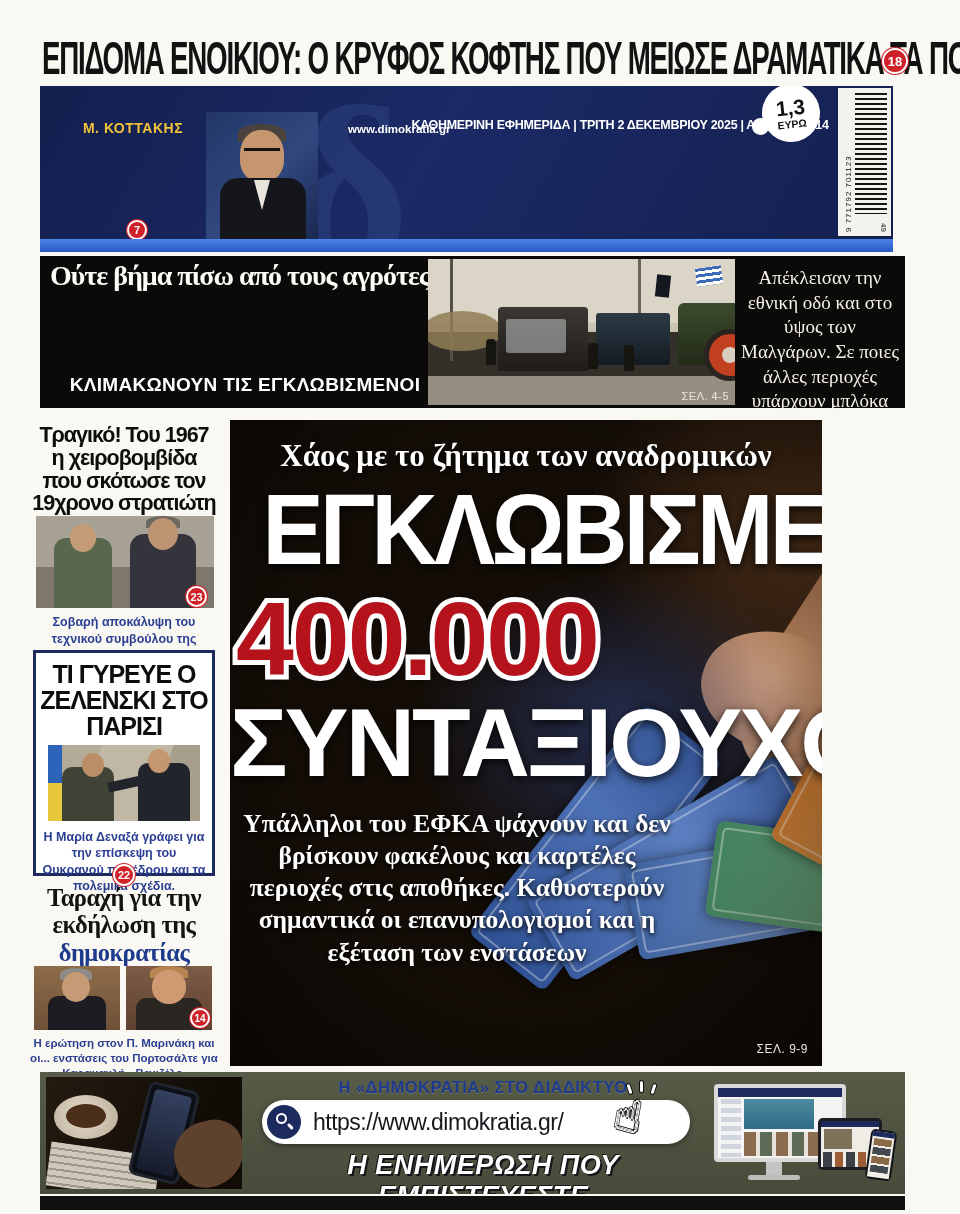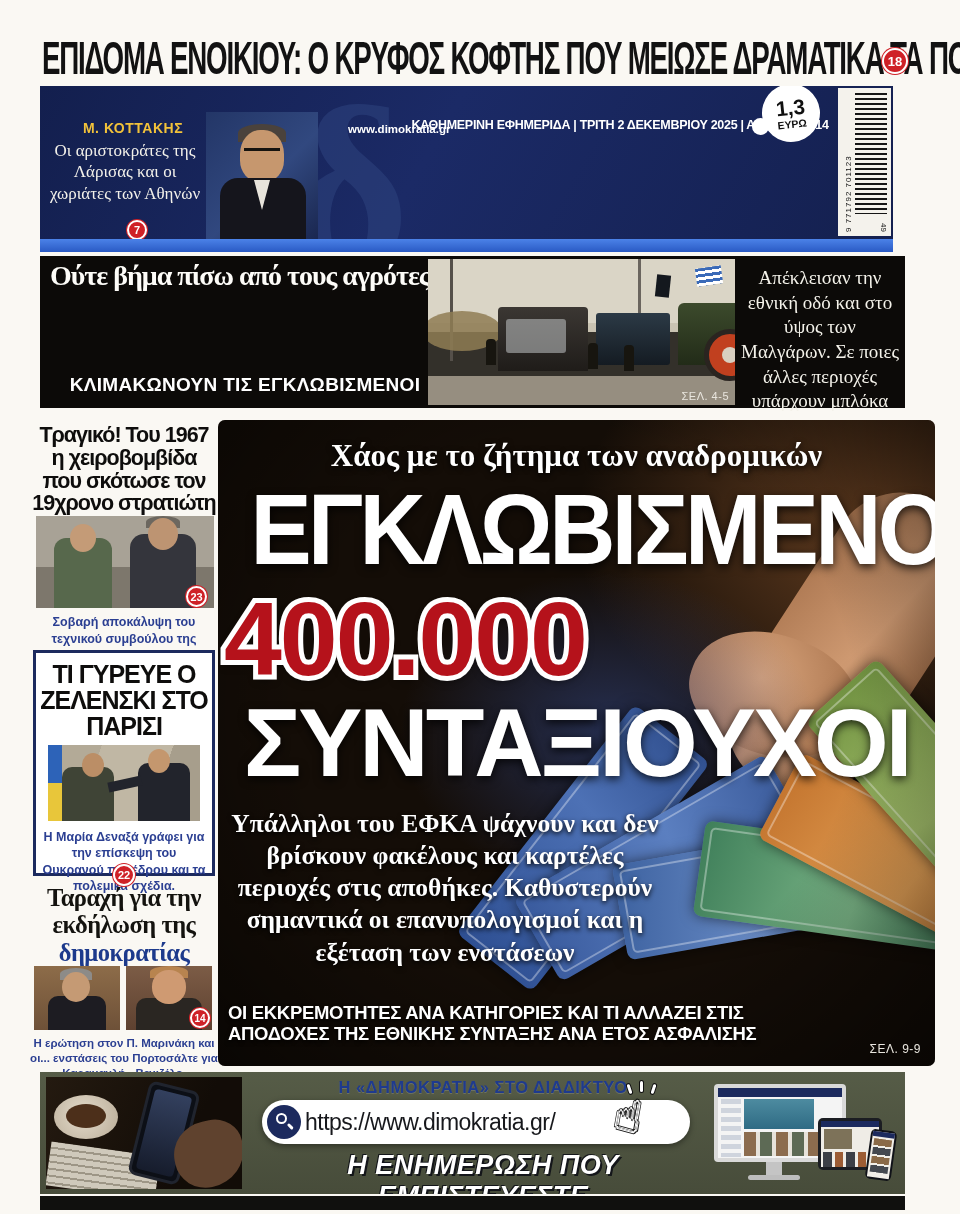--- a/index.html
+++ b/index.html
@@ -95,21 +95,21 @@
   .p3a-head { position:absolute; left:28px; top:6px; width:28px; height:30px; border-radius:50%; background:#c59a74; }
   .p3a-hair { position:absolute; left:26px; top:2px; width:32px; height:12px; border-radius:50% 50% 0 0; background:#8d8b88; }
   .sb-photo3b { left:126px; top:966px; width:86px; height:64px; background:linear-gradient(#7c5c46,#5e4130); overflow:hidden; }
   .p3b-suit { position:absolute; left:10px; top:32px; width:66px; height:32px; background:#2a2622; border-radius:10px 10px 0 0; }
   .p3b-head { position:absolute; left:26px; top:4px; width:34px; height:34px; border-radius:48%; background:#cf9a72; }
   .p3b-hair { position:absolute; left:24px; top:0; width:38px; height:12px; border-radius:50% 50% 0 0; background:#b8844f; }
   .badge14 { left:190px; top:1008px; width:20px; height:20px; font-size:10px; }
   .sb-cap3 { left:28px; top:1036px; width:192px; text-align:center; color:#2b3f92; font-weight:bold; font-size:11.5px; line-height:1.3; }
 
   
-  .main-story { left:218px; top:420px; width:717px; height:646px; background:#140d07; overflow:hidden;border-radius:7px; }
+  .main-story { left:230px; top:420px; width:592px; height:646px; background:#140d07; overflow:hidden; }
   .ms-glow-hand { position:absolute; left:330px; top:-60px; width:500px; height:420px; background:radial-gradient(ellipse at 70% 40%, rgba(150,92,48,.65), rgba(20,13,7,0) 65%); }
   .ms-arm { position:absolute; left:560px; top:60px; width:150px; height:330px; background:linear-gradient(100deg,#a9744e,#cf9a72 55%,#8a5a38); border-radius:70px; transform:rotate(33deg); }
   .ms-hand { position:absolute; left:470px; top:215px; width:170px; height:120px; background:radial-gradient(circle at 40% 40%, #d8a47c, #a06a44); border-radius:50% 44% 52% 46%; transform:rotate(20deg); }
   .ms-glow-blue { position:absolute; left:180px; top:150px; width:420px; height:320px; background:radial-gradient(ellipse, rgba(52,74,140,.55), rgba(20,13,7,0) 70%); }
   .note { position:absolute; width:290px; height:96px; border-radius:8px; box-shadow:0 0 14px rgba(0,0,0,.55); }
   .note-edge { position:absolute; inset:6px; border:2px solid rgba(255,255,255,.35); border-radius:5px; }
   .note1 { left:220px; top:380px; background:linear-gradient(100deg,#2e4f92,#4d71b5 60%,#31508f); transform:rotate(-52deg); }
   .note2 { left:300px; top:400px; background:linear-gradient(100deg,#38599c,#5b7fc0 55%,#3a5a9a); transform:rotate(-30deg); }
   .note3 { left:400px; top:420px; background:linear-gradient(100deg,#3c619f,#6a8cc6 50%,#40639f); transform:rotate(-10deg); }
   .note4 { left:480px; top:420px; background:linear-gradient(100deg,#3f7f5a,#7ab486 55%,#41815c); transform:rotate(8deg); }
@@ -136,21 +136,21 @@
   .wb-coffee { position:absolute; left:20px; top:27px; width:40px; height:24px; border-radius:50%; background:#4c2f1a; }
   .wb-paper { position:absolute; left:2px; top:72px; width:110px; height:44px; background:repeating-linear-gradient(#cfc9bb 0 5px, #9d9686 5px 7px); transform:rotate(8deg); }
   .wb-phone { position:absolute; left:92px; top:8px; width:52px; height:96px; background:#0c0f16; border:3px solid #20242e; border-radius:8px; transform:rotate(14deg); }
   .wb-phone-screen { position:absolute; inset:4px; background:linear-gradient(#33405e,#161c2c); border-radius:4px; }
   .wb-hand { position:absolute; left:128px; top:44px; width:70px; height:66px; border-radius:50% 40% 55% 45%; background:#5f422e; transform:rotate(-12deg); }
   .wb-title { position:absolute; left:208px; top:6px; width:470px; text-align:center; color:#1e3a8e; font-weight:bold; font-size:16.5px; letter-spacing:.5px; text-shadow:0 1px 0 rgba(255,255,255,.15); }
   .wb-pill { position:absolute; left:222px; top:28px; width:428px; height:44px; background:#fff; border-radius:22px; display:flex; align-items:center; box-shadow:0 2px 6px rgba(0,0,0,.4); }
   .wb-mag-circle { width:34px; height:34px; border-radius:50%; background:#1c2a5e; margin-left:5px; position:relative; flex:0 0 auto; }
   .wb-mag-glass { position:absolute; left:9px; top:8px; width:11px; height:11px; border:2.5px solid #fff; border-radius:50%; }
   .wb-mag-handle { position:absolute; left:20px; top:20px; width:7px; height:2.5px; background:#fff; transform:rotate(45deg); border-radius:2px; }
-  .wb-url { margin-left:4px; color:#17181c; font-size:23px; letter-spacing:-.5px; }
+  .wb-url { margin-left:12px; color:#17181c; font-size:23px; letter-spacing:-.5px; }
   .wb-hand-icon { position:absolute; left:575px; top:18px; font-family:"DejaVu Sans",sans-serif; font-size:44px; color:#fff; text-shadow:-2px 0 0 #111, 2px 0 0 #111, 0 -2px 0 #111, 0 2px 0 #111; transform:rotate(10deg); }
   .wb-click1,.wb-click2,.wb-click3 { position:absolute; background:#fff; box-shadow:0 0 0 1px #111; border-radius:2px; }
   .wb-click1 { left:588px; top:12px; width:3px; height:10px; transform:rotate(-18deg); }
   .wb-click2 { left:600px; top:9px; width:3px; height:11px; }
   .wb-click3 { left:612px; top:12px; width:3px; height:10px; transform:rotate(18deg); }
   .wb-tagline { position:absolute; left:208px; top:78px; width:470px; text-align:center; color:#fff; font-weight:bold; font-style:italic; font-size:27px; letter-spacing:.5px; text-shadow:2px 2px 0 #14161a, -1px -1px 0 #14161a; }
   .wb-devices { position:absolute; left:660px; top:6px; width:200px; height:112px; }
   .wb-monitor { position:absolute; left:14px; top:6px; width:132px; height:78px; background:#d9d9d9; border-radius:4px; padding:4px; }
   .wb-screen { width:100%; height:100%; background:#f4f4f4; overflow:hidden; position:relative; }
   .wb-screen-head { position:absolute; left:0; top:0; width:100%; height:9px; background:#1c2a5e; }
@@ -177,21 +177,20 @@
 <div class="page">
 
   <div class="abs top-banner">
     <span class="top-banner-text fitx-left" style="transform: scaleX(0.602258);">ΕΠΙΔΟΜΑ ΕΝΟΙΚΙΟΥ: Ο ΚΡΥΦΟΣ ΚΟΦΤΗΣ ΠΟΥ ΜΕΙΩΣΕ ΔΡΑΜΑΤΙΚΑ ΤΑ ΠΟΣΑ</span>
   </div>
   <div class="abs badge top-badge">18</div>
 
   <div class="abs masthead">
     <div class="big-delta">δ</div>
     <div class="col-name">Μ. ΚΟΤΤΑΚΗΣ</div>
-    <div class="col-title">Οι αριστοκράτες της Λάρισας και οι χωριάτες των Αθηνών</div>
     <div class="abs badge col-badge">7</div>
     <div class="col-photo">
       <div class="col-hair"></div>
       <div class="col-face"></div>
       <div class="col-glasses"></div>
       <div class="col-suit"></div>
       <div class="col-shirt"></div>
     </div>
     <div class="masthead-site">www.dimokratia.gr</div>
     <div class="masthead-date">ΚΑΘΗΜΕΡΙΝΗ ΕΦΗΜΕΡΙΔΑ | ΤΡΙΤΗ 2 ΔΕΚΕΜΒΡΙΟΥ 2025 | ΑΡ. ΦΥΛ. 4.414</div>
@@ -292,21 +291,20 @@
       </div>
     <div class="note note6">
         <div class="note-edge"></div>
       </div>
     <div class="ms-vignette"></div>
     <div class="ms-kicker">Χάος με το ζήτημα των αναδρομικών</div>
     <div class="ms-h1-wrap"><span class="ms-h1 fitx" style="transform: scaleX(0.91688);">ΕΓΚΛΩΒΙΣΜΕΝΟΙ</span></div>
     <div class="ms-h2-wrap"><span class="ms-h2 fitx-left" data-text="400.000">400.000</span></div>
     <div class="ms-h3-wrap"><span class="ms-h3 fitx">ΣΥΝΤΑΞΙΟΥΧΟΙ</span></div>
     <div class="ms-deck">Υπάλληλοι του ΕΦΚΑ ψάχνουν και δεν βρίσκουν φακέλους και καρτέλες περιοχές στις αποθήκες. Καθυστερούν σημαντικά οι επανυπολογισμοί και η εξέταση των ενστάσεων</div>
-    <div class="ms-strip">ΟΙ ΕΚΚΡΕΜΟΤΗΤΕΣ ΑΝΑ ΚΑΤΗΓΟΡΙΕΣ ΚΑΙ ΤΙ ΑΛΛΑΖΕΙ ΣΤΙΣ ΑΠΟΔΟΧΕΣ ΤΗΣ ΕΘΝΙΚΗΣ ΣΥΝΤΑΞΗΣ ΑΝΑ ΕΤΟΣ ΑΣΦΑΛΙΣΗΣ</div>
     <div class="ms-pageref">ΣΕΛ. 9-9</div>
   </div>
 
   <div class="abs web-banner">
     <div class="wb-photo">
       <div class="wb-cup"></div>
       <div class="wb-coffee"></div>
       <div class="wb-paper"></div>
       <div class="wb-phone">
           <div class="wb-phone-screen"></div>

